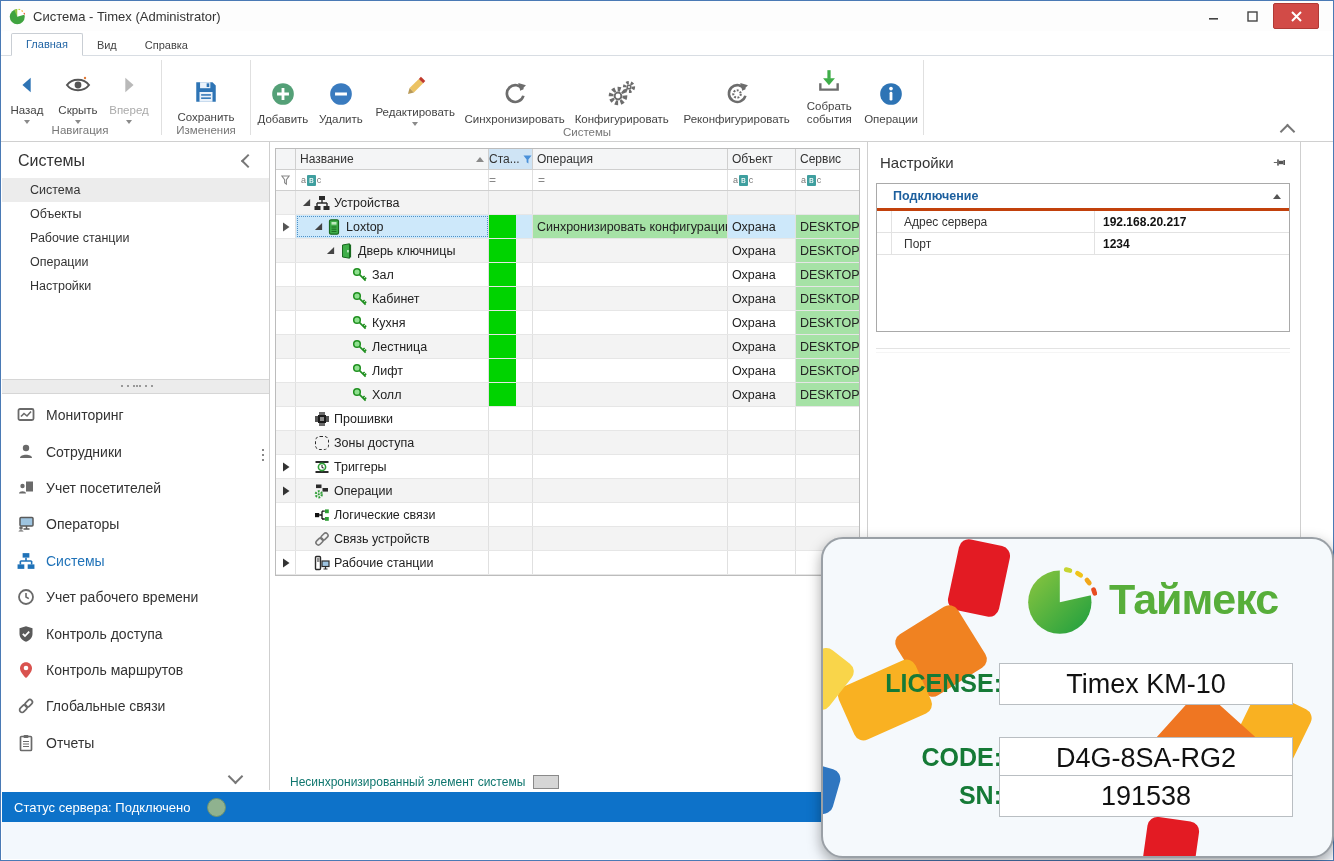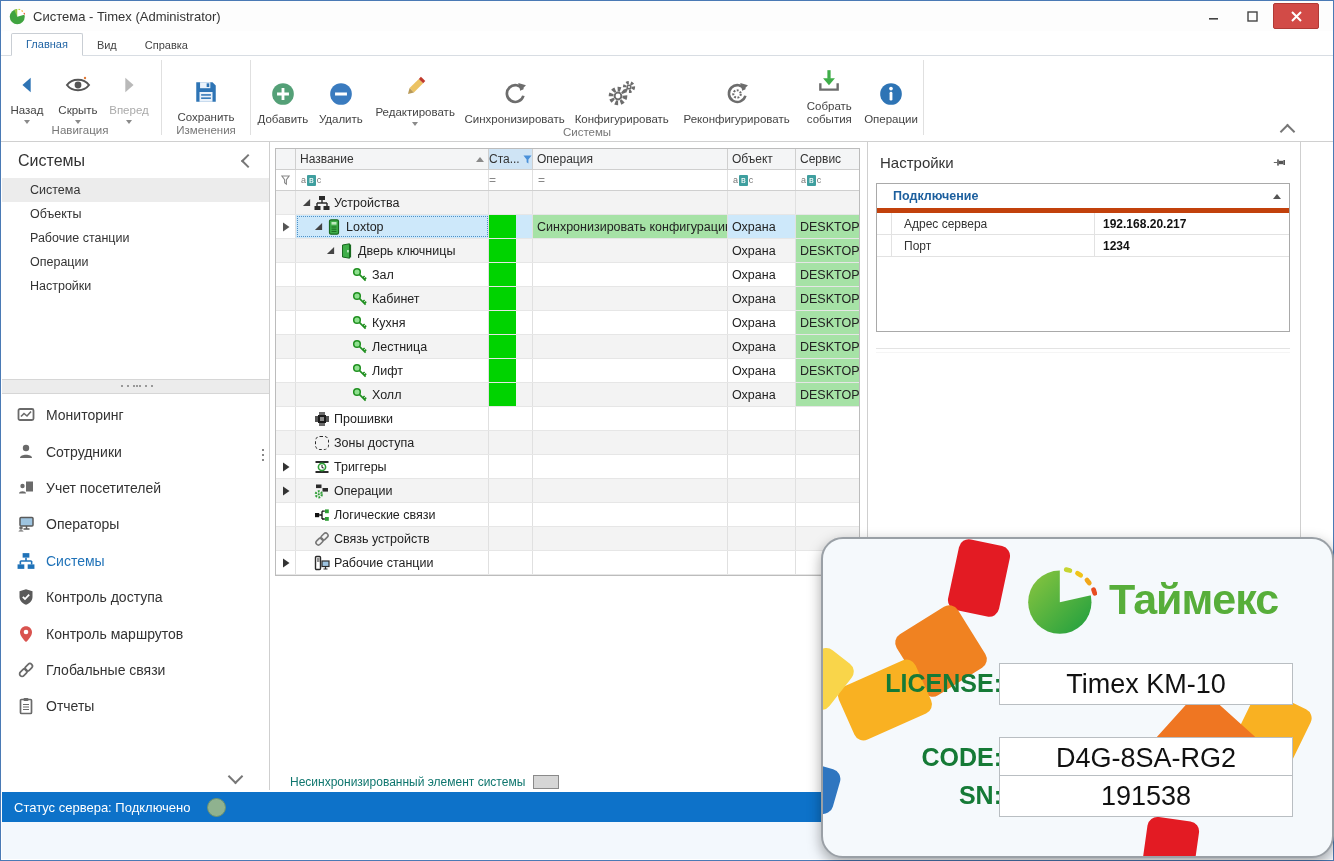--- a/index.html
+++ b/index.html
@@ -76,21 +76,21 @@
   #legend{position:absolute;left:289px;top:774px;display:flex;font-size:12px;color:#0f766e;}
   #legend .sw{width:24px;height:12px;background:#d6d6d6;border:1px solid #8a8a8a;margin-left:8px;}
   #statusbar{position:absolute;left:1px;right:1px;top:791px;height:30px;background:#0d72c9;display:flex;align-items:center;color:#fff;font-size:13px;padding-left:12px;box-sizing:border-box;}
   #status-ind{width:17px;height:17px;border-radius:50%;background:#8fb28f;border:1px solid #6f936f;margin-left:16px;}
   #bottomstrip{position:absolute;left:1px;right:1px;top:821px;bottom:1px;background:#f3f8fd;}
   
   #settings{position:absolute;left:866px;top:141px;width:432px;bottom:70px;background:#fff;border-left:1px solid #cfcfcf;border-right:1px solid #cfcfcf;}
   #set-title{font-size:15px;color:#333;position:absolute;left:12px;top:12px;}
   #pin{position:absolute;right:14px;top:14px;}
   #propgrid{position:absolute;left:8px;top:41px;width:414px;height:149px;border:1px solid #a9a9a9;box-sizing:border-box;}
-  .cat{height:24px;display:flex;align-items:center;border-bottom:5px solid #c2410c;padding:0 8px 0 16px;}
+  .cat{height:24px;display:flex;align-items:center;border-bottom:3px solid #c2410c;padding:0 8px 0 16px;}
   .cat .t{font-size:12.5px;font-weight:bold;color:#1c5f9e;}
   .cat .colbtn{margin-left:auto;width:0;height:0;border-left:4px solid transparent;border-right:4px solid transparent;border-bottom:5px solid #555;}
   .prow{height:21px;display:flex;align-items:center;border-bottom:1px solid #e2e2e2;}
   .prow .gut{flex:0 0 14px;height:100%;border-right:1px solid #e2e2e2;}
   .prow .pl{flex:0 0 190px;font-size:12px;color:#333;padding-left:12px;border-right:1px solid #e2e2e2;height:100%;display:flex;align-items:center;}
   .prow .pv{font-size:12px;font-weight:bold;color:#111;padding-left:8px;}
   #set-divider{position:absolute;left:8px;top:206px;width:414px;height:3px;border-top:1px solid #e3e3e3;border-bottom:1px solid #f5f5f5;}
   
   #card{position:absolute;left:821px;top:537px;width:509px;height:317px;background:#f5f9fc;border:2px solid #9aa0a6;border-radius:22px;box-shadow:0 5px 14px rgba(0,0,0,.35);overflow:hidden;z-index:50;}
   .cf{position:absolute;border-radius:10px;}
@@ -348,20 +348,29 @@
               <path d="M8 5 V8 M3 8 H13 M3 8 V11 M13 8 V11" stroke="#1f72b8" stroke-width="1.4" fill="none"></path>
               <rect x="0.5" y="11" width="6" height="4" fill="#1f72b8"></rect>
               <rect x="9.5" y="11" width="6" height="4" fill="#1f72b8"></rect>
             </svg>
           </span>
         <span>Системы</span>
       </div>
       <div class="mod">
         <span class="mic">
             <svg width="18" height="18" viewBox="0 0 18 18">
+              <circle cx="9" cy="9" r="7" fill="none" stroke="#6a6a6a" stroke-width="1.8"></circle>
+              <path d="M9 5 V9 L11.8 10.6" fill="none" stroke="#6a6a6a" stroke-width="1.6"></path>
+            </svg>
+          </span>
+        <span>Учет рабочего времени</span>
+      </div>
+      <div class="mod">
+        <span class="mic">
+            <svg width="18" height="18" viewBox="0 0 18 18">
               <path d="M9 1.2 L15.5 3.2 V8.8 C15.5 12.8 12.6 15.5 9 16.8 C5.4 15.5 2.5 12.8 2.5 8.8 V3.2 Z" fill="#5a5a5a"></path>
               <path d="M5.8 8.8 L8 11 L12.2 6.6" fill="none" stroke="#fff" stroke-width="1.8"></path>
             </svg>
           </span>
         <span>Контроль доступа</span>
       </div>
       <div class="mod">
         <span class="mic">
             <svg width="18" height="18" viewBox="0 0 18 18">
               <path d="M9 1.2 C5.7 1.2 3 3.9 3 7.2 C3 11.7 9 17 9 17 C9 17 15 11.7 15 7.2 C15 3.9 12.3 1.2 9 1.2 Z" fill="#d9534f"></path>

